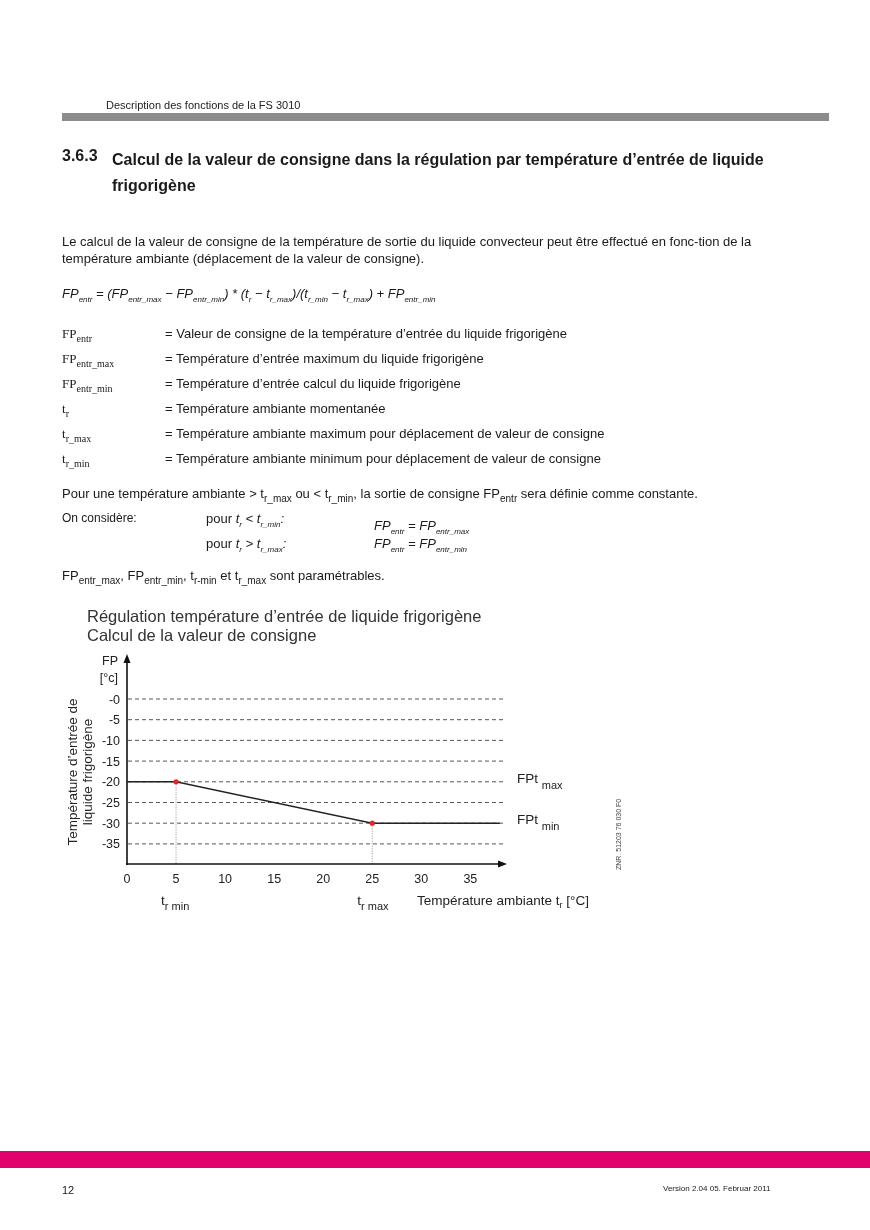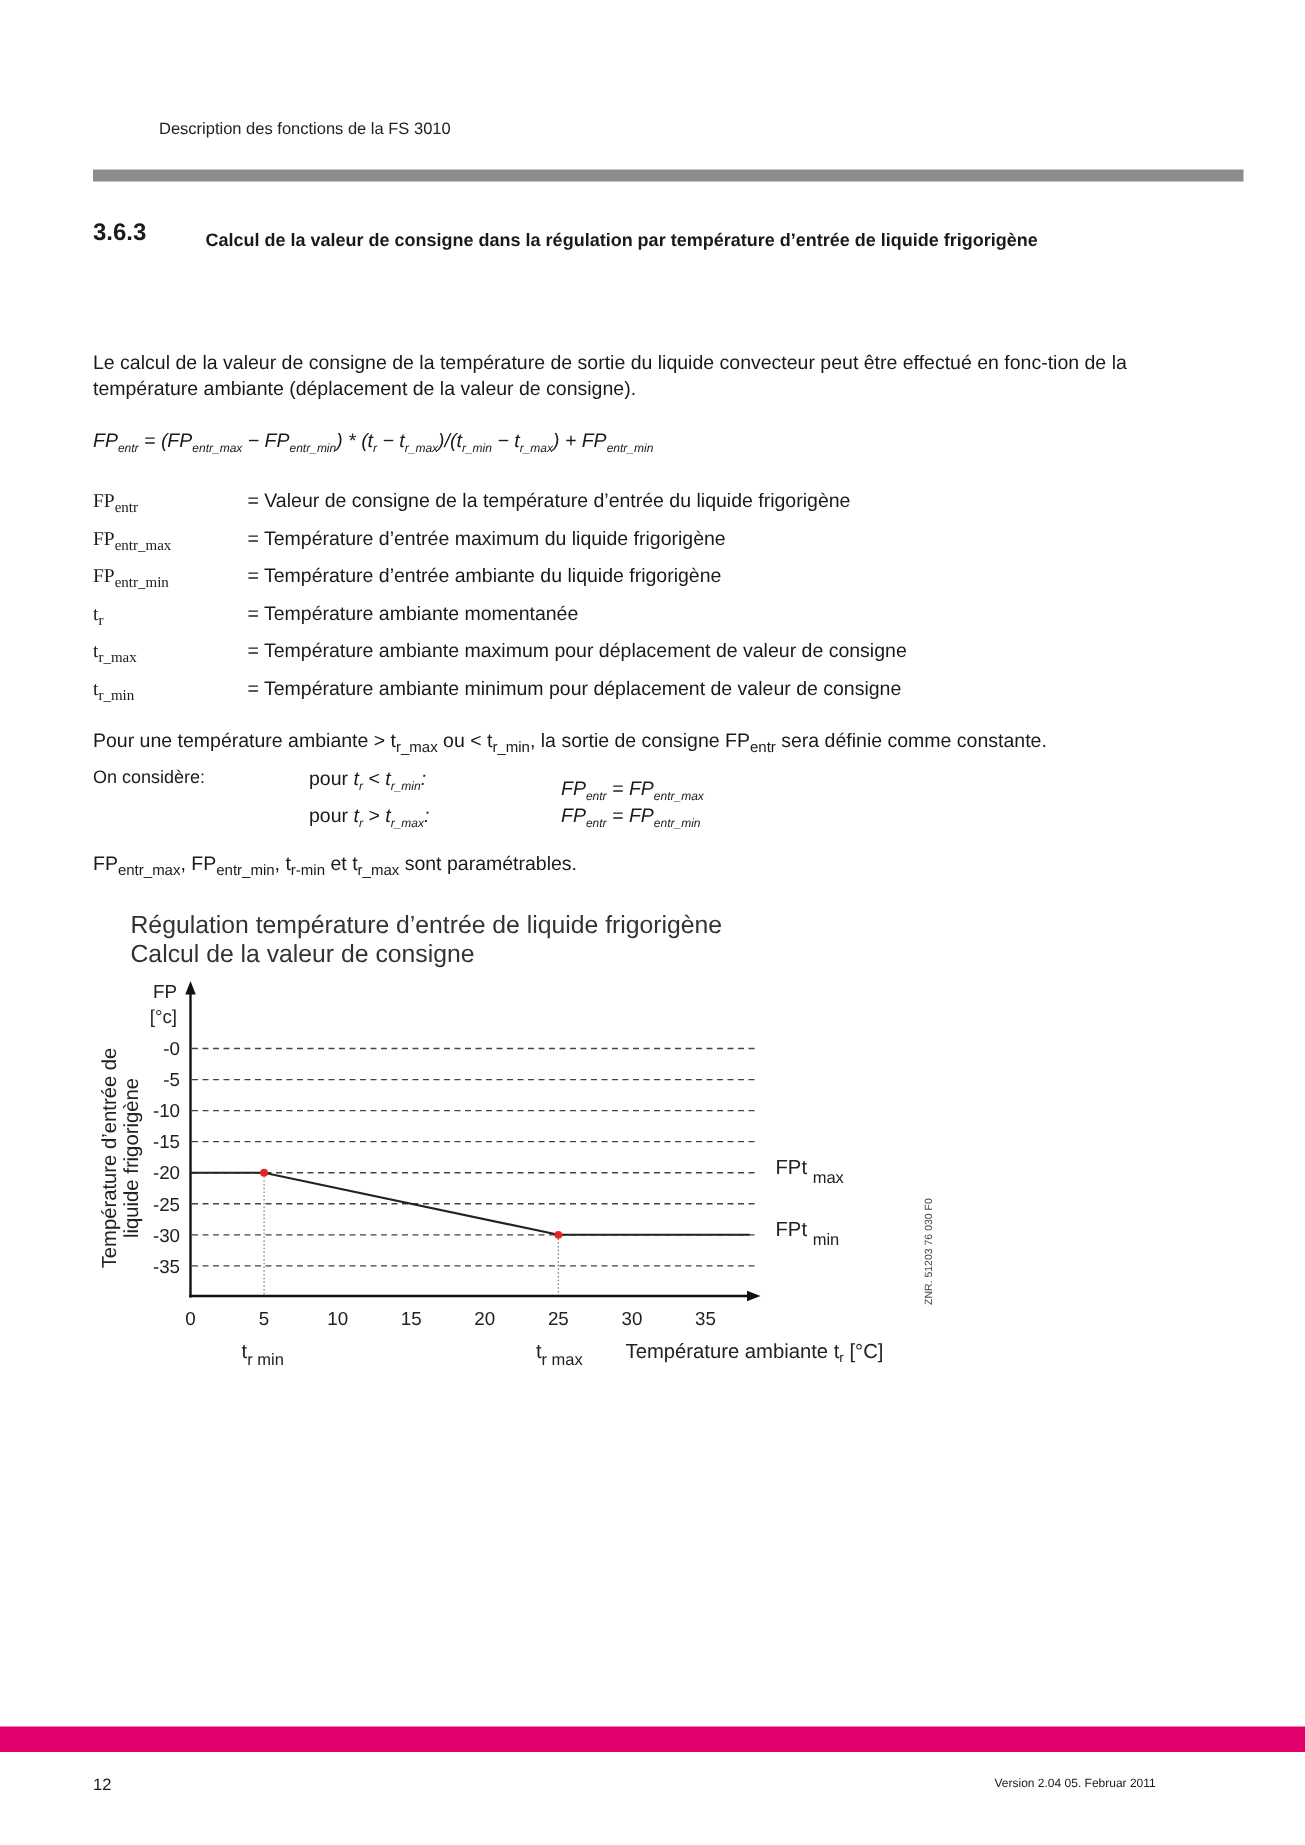--- a/index.html
+++ b/index.html
@@ -1,22 +1,22 @@
 <!DOCTYPE html>
 <html><head>
 <meta charset="utf-8">
 <style>
   html, body { margin:0; padding:0; background:#ffffff; }
   body { width:870px; height:1230px; position:relative; overflow:hidden;
          font-family:"Liberation Sans", sans-serif; color:#1a1a1a; }
   .abs { position:absolute; }
-  .header-text { left:62px; top:80px; font-size:11px; color:#222;padding-left:44px; }
+  .header-text { left:62px; top:99px; font-size:11px; color:#222;padding-left:44px; }
   .header-bar { left:62px; top:113px; width:767px; height:8px; background:#8c8c8c; }
   .sec-num { left:62px; top:147px; font-size:16px; font-weight:bold; }
-  .sec-title { left:137px; top:147px; width:700px; font-size:12px; font-weight:bold; line-height:26px; }
+  .sec-title { left:112px; top:147px; width:700px; font-size:16px; font-weight:bold; line-height:26px; }
   .para { left:62px; top:233px; width:760px; font-size:13px; line-height:17px; }
   .formula { left:62px; top:286px; font-size:13px; font-style:italic; white-space:nowrap; }
   .formula sub, .cond sub { font-size:8px; }
   .defs { left:62px; top:326px; font-size:13px; }
   .def-row { position:relative; height:25px; }
   .def-term { position:absolute; left:0; top:0;font-family:Liberation Serif, serif; }
   .def-term sub { font-size:10px; }
   .def-desc { position:absolute; left:103px; top:0; white-space:nowrap; }
   .note { left:62px; top:486px; font-size:13px; white-space:nowrap; }
   .note sub { font-size:10px; }
@@ -53,21 +53,21 @@
   <div class="def-row">
     <span class="def-term"><span>FP</span><sub>entr</sub></span>
     <span class="def-desc">= Valeur de consigne de la température d’entrée du liquide frigorigène</span>
   </div>
   <div class="def-row">
     <span class="def-term"><span>FP</span><sub>entr_max</sub></span>
     <span class="def-desc">= Température d’entrée maximum du liquide frigorigène</span>
   </div>
   <div class="def-row">
     <span class="def-term"><span>FP</span><sub>entr_min</sub></span>
-    <span class="def-desc">= Température d’entrée ambiante du liquide frigorigène</span>
+    <span class="def-desc">= Température d’entrée calcul du liquide frigorigène</span>
   </div>
   <div class="def-row">
     <span class="def-term"><span>t</span><sub>r</sub></span>
     <span class="def-desc">= Température ambiante momentanée</span>
   </div>
   <div class="def-row">
     <span class="def-term"><span>t</span><sub>r_max</sub></span>
     <span class="def-desc">= Température ambiante maximum pour déplacement de valeur de consigne</span>
   </div>
   <div class="def-row">

